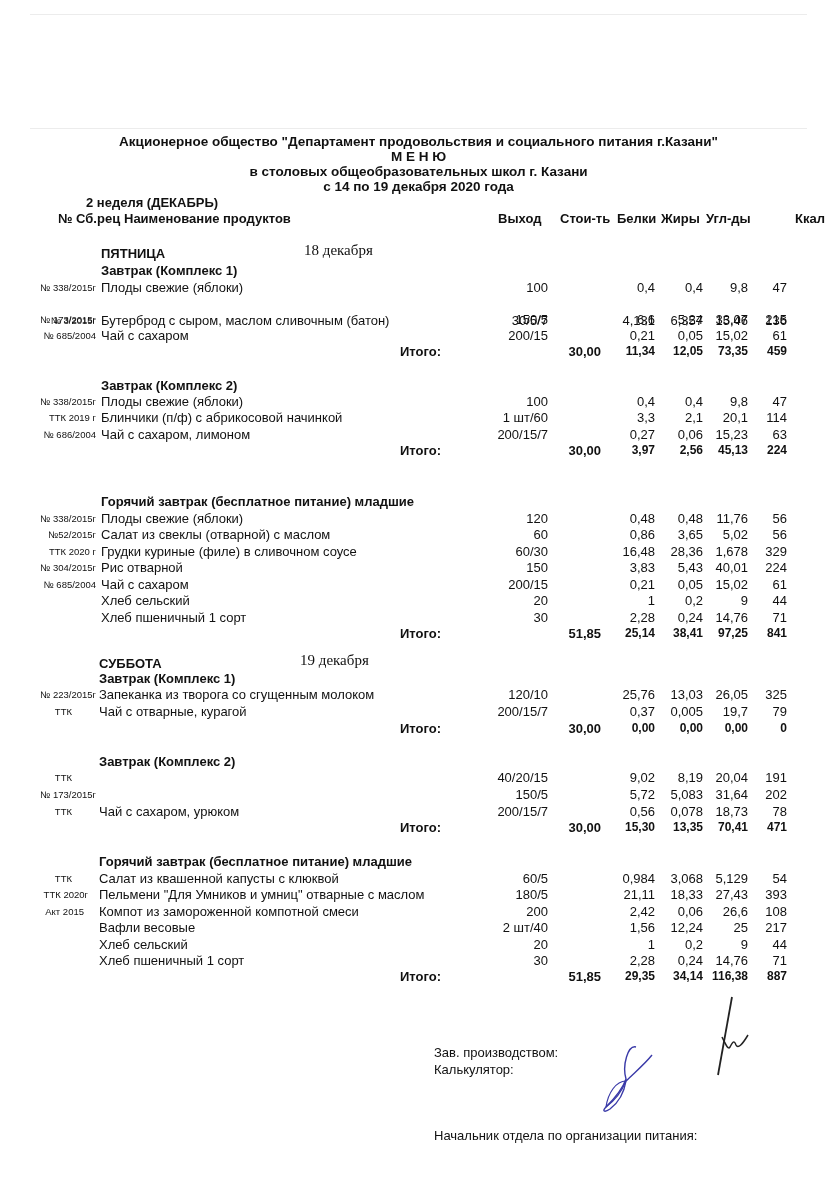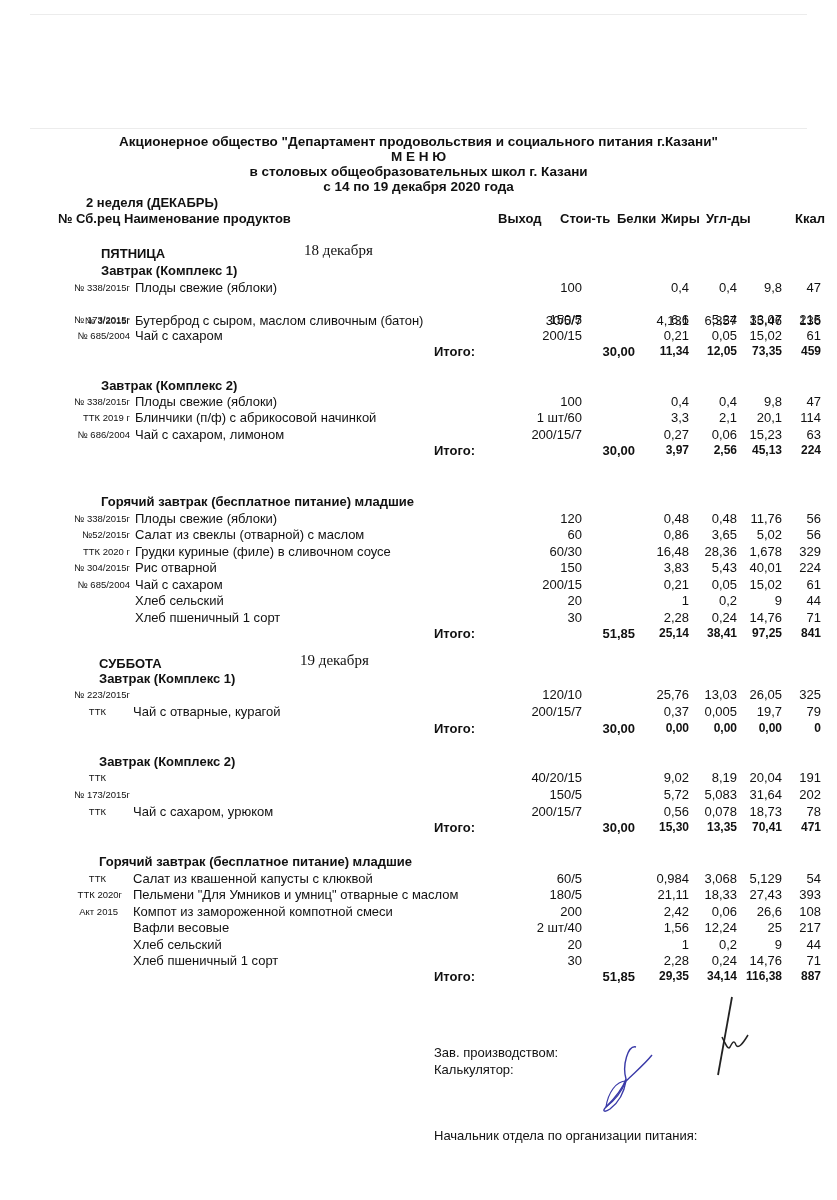--- a/index.html
+++ b/index.html
@@ -6,21 +6,21 @@
   body { width: 837px; height: 1200px; position: relative; overflow: hidden;
          font-family: "Liberation Sans", sans-serif; color: #111; }
   .scanline { position: absolute; left: 30px; right: 30px; height: 1px; background: #ececec; }
   .hdr { position: absolute; left: 0; width: 837px; text-align: center; font-weight: bold; font-size: 13.5px; }
   .abs { position: absolute; white-space: nowrap; }
   .week { left: 86px; top: 195px; font-weight: bold; font-size: 13px; }
   .colhdr { top: 211px; font-weight: bold; font-size: 13px; }
   .day { font-weight: bold; font-size: 13px; left: 101px; }
   .date { font-family: "Liberation Serif", serif; font-size: 15px; }
   .sect { font-weight: bold; font-size: 13px; left: 101px; }
-  .row { position: absolute; left: 0; width: 756px; height: 17px; font-size: 13px; margin-left: 34px; }
+  .row { position: absolute; left: 0; width: 756px; height: 17px; font-size: 13px; }
   .row .ref { position: absolute; width: 96px; text-align: right; left: 0; font-size: 9.5px; top: 2px; }
   .row .name { position: absolute; left: 101px; }
   .row .c { position: absolute; text-align: right; }
   .yield { left: 460px; width: 88px; }
   .cost  { left: 555px; width: 46px; }
   .prot  { left: 612px; width: 43px; }
   .fat   { left: 660px; width: 43px; }
   .carb  { left: 706px; width: 42px; }
   .kcal  { left: 754px; width: 33px; }
   .total { font-weight: bold; }
@@ -208,20 +208,21 @@
   <span class="c carb">97,25</span>
   <span class="c kcal">841</span>
 </div>
 
 <div class="abs day" style="top:656px;left:99px;">СУББОТА</div>
 <div class="abs date" style="left:300px;top:652px;">19 декабря</div>
 
 <div class="abs sect" style="top:671px;left:99px;">Завтрак (Комплекс 1)</div>
 <div class="row" style="top:687px;">
   <span class="ref">№ 223/2015г</span>
+  <span class="name" style="left:99px;">Запеканка из творога со сгущенным молоком</span>
   <span class="c yield">120/10</span>
   <span class="c prot">25,76</span>
   <span class="c fat">13,03</span>
   <span class="c carb">26,05</span>
   <span class="c kcal">325</span>
 </div>
 <div class="row" style="top:704px;">
   <span class="ref" style="width:72px;">ТТК</span>
   <span class="name" style="left:99px;">Чай с отварные, курагой</span>
   <span class="c yield">200/15/7</span>

